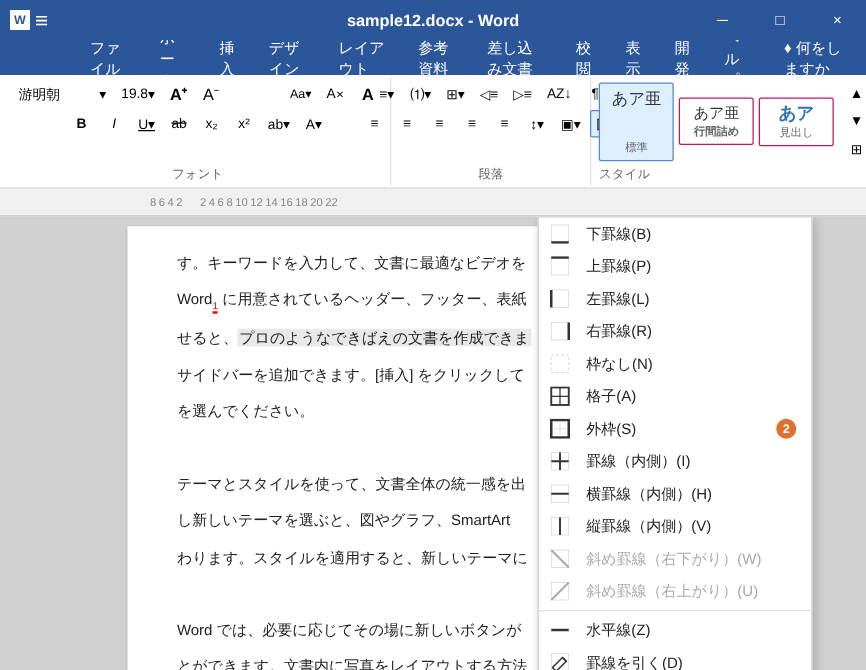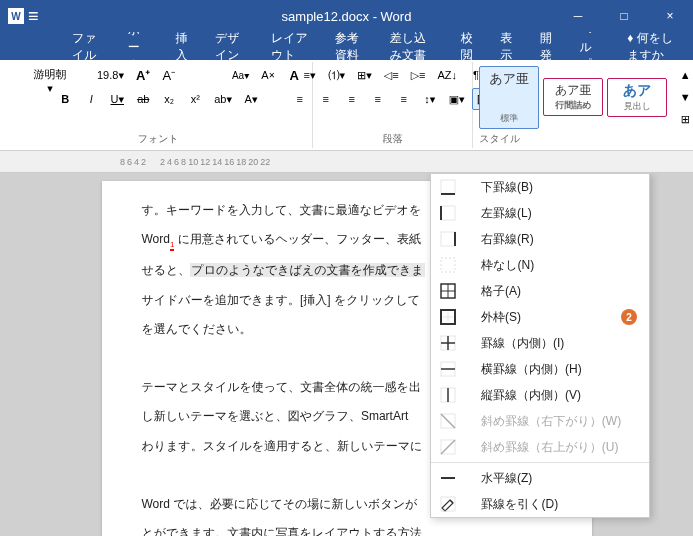--- a/index.html
+++ b/index.html
@@ -167,21 +167,21 @@
       top: 0;
       left: 430px;
     }
     .menu-item {
       display: flex;
       align-items: center;
       padding: 4px 12px 4px 8px;
       cursor: pointer;
       font-size: 12px;
       color: #222;
-      gap: 24px;
+      gap: 12px;
       justify-content: flex-end;
     }
     .menu-item.disabled { color: #aaa; }
     .menu-icon {
       width: 18px; height: 18px;
       display: flex; align-items: center; justify-content: center;
       flex-shrink: 0;
     }
     .menu-item-label { flex: 1; }
     .menu-separator {
@@ -203,21 +203,21 @@
 </head>
 <body>
 
 <div class="title-bar">
   <div class="title-bar-left">
     <div class="title-icon">
         <span>W</span>
       </div>
     <span style="font-size:18px; color:white; margin-right:4px;">≡</span>
   </div>
-  <span style="font-size:13px;">sample12.docx - Word</span>
+  <span style="font-size:13px;font-weight:bold;">sample12.docx - Word</span>
   <div class="title-bar-right">
     <div class="win-btn">─</div>
     <div class="win-btn">□</div>
     <div class="win-btn close">×</div>
   </div>
 </div>
 
 <div class="ribbon-tabs">
   <div class="ribbon-tab">ファイル</div>
   <div class="ribbon-tab">ホーム</div>
@@ -230,21 +230,21 @@
   <div class="ribbon-tab">表示</div>
   <div class="ribbon-tab">開発</div>
   <div class="ribbon-tab">ヘルプ</div>
   <div class="ribbon-tab">♦ 何をしますか</div>
 </div>
 
 <div class="ribbon">
 
   <div class="ribbon-section">
     <div class="ribbon-row">
-      <div class="ribbon-btn" style="min-width:80px; font-size:11px; justify-content:space-between;flex-direction:column;">
+      <div class="ribbon-btn" style="min-width:80px; font-size:11px; justify-content:space-between;">
         <span>游明朝</span>
         <span>▾</span>
       </div>
       <div class="ribbon-btn" style="min-width:36px; font-size:11px; justify-content:space-between;">
         <span>19.8</span>
         <span>▾</span>
       </div>
       <div class="ribbon-btn" style="font-size:13px; font-weight:bold;">A⁺</div>
       <div class="ribbon-btn" style="font-size:13px;">A⁻</div>
       <div class="ribbon-btn" style="font-size:10px;margin-left:44px;">Aa▾</div>
@@ -357,20 +357,29 @@
     <div class="menu-item">
       <span class="menu-icon">
         <svg width="16" height="16" viewBox="0 0 16 16">
             <rect x="1" y="1" width="14" height="14" fill="none" stroke="#ccc" stroke-width="0.5"></rect>
             <line x1="1" y1="15" x2="15" y2="15" stroke="#333" stroke-width="2"></line>
           </svg>
       </span>
       <span class="menu-item-label">下罫線(B)</span>
     </div>
 
+    <div class="menu-item">
+      <span class="menu-icon">
+        <svg width="16" height="16" viewBox="0 0 16 16">
+            <rect x="1" y="1" width="14" height="14" fill="none" stroke="#ccc" stroke-width="0.5"></rect>
+            <line x1="1" y1="1" x2="15" y2="1" stroke="#333" stroke-width="2"></line>
+          </svg>
+      </span>
+      <span class="menu-item-label">上罫線(P)</span>
+    </div>
 
     <div class="menu-item">
       <span class="menu-icon">
         <svg width="16" height="16" viewBox="0 0 16 16">
             <rect x="1" y="1" width="14" height="14" fill="none" stroke="#ccc" stroke-width="0.5"></rect>
             <line x1="1" y1="1" x2="1" y2="15" stroke="#333" stroke-width="2"></line>
           </svg>
       </span>
       <span class="menu-item-label">左罫線(L)</span>
     </div>

